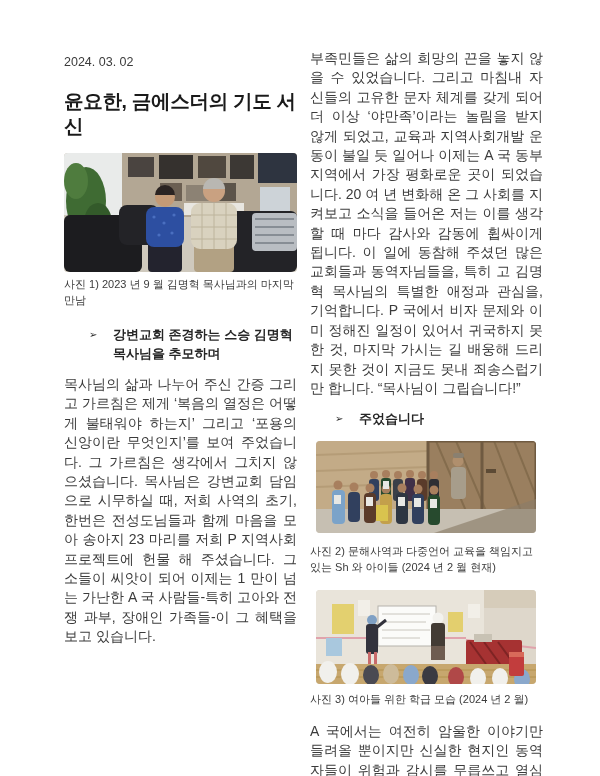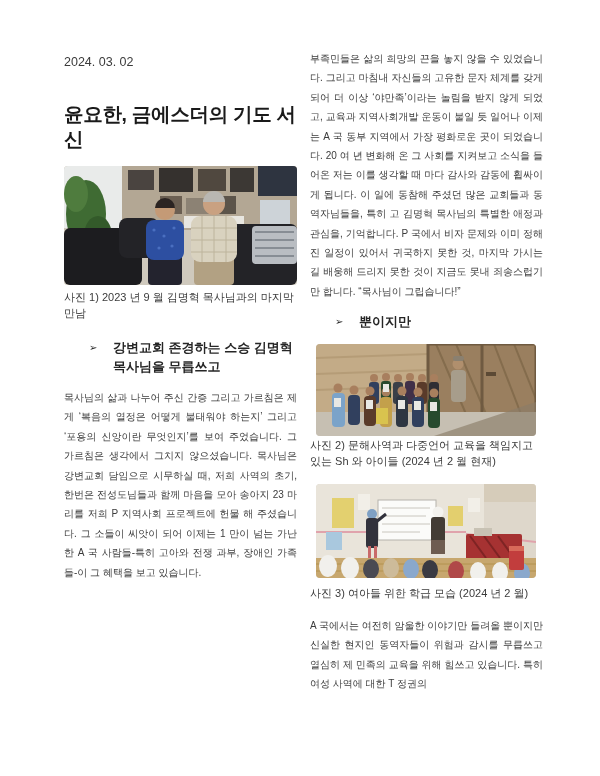--- a/index.html
+++ b/index.html
@@ -7,38 +7,38 @@
     position:relative; width:600px; height:776px; background:#ffffff;
     overflow:hidden;
     font-family:"Liberation Sans","DejaVu Sans",sans-serif;
     color:#3b3b3b;
   }
   .col { position:absolute; }
   .col-left  { left:64px;  top:54px; width:233px; }
   .col-right { left:310px; top:49px; width:233px; }
 
   .date-line { font-size:12.5px; line-height:16px; color:#3b3b3b; }
-  .doc-title { margin-top:32px; font-size:19.5px; line-height:25px; font-weight:700; color:#1a1a1a; letter-spacing:-0.3px; }
+  .doc-title { margin-top:19px; font-size:19.5px; line-height:25px; font-weight:700; color:#1a1a1a; letter-spacing:-0.3px; }
 
   .photo { display:block; border-radius:4px; overflow:hidden; background:#d8d3c8; }
   .photo svg { display:block; width:100%; height:100%; }
   .photo-1 { margin-top:14px; width:233px; height:119px; }
   .photo-sm { margin-left:6px; width:220px; }
   .photo-2 { margin-top:13px; height:92px; }
   .photo-3 { margin-top:15px; height:94px; }
 
   .caption { margin-top:5px; font-size:11px; line-height:15.5px; color:#3b3b3b; }
-  .cap-2 { margin-top:2px; }
+  .cap-2 { margin-top:11px; }
   .cap-3 { margin-top:8px; }
 
   .list-head { display:flex; align-items:flex-start; margin-top:17px; font-size:13px; font-weight:700; color:#262626; line-height:19px; }
   .list-head .marker { flex:none; width:24px; margin-left:25px; font-size:10px; line-height:19px; font-weight:400; color:#2a2a2a; }
   .list-head .head-text { flex:1; }
 
-  .para { margin-top:12px; font-size:10px; line-height:19.4px; text-align:justify; color:#3b3b3b; }
+  .para { margin-top:12px; font-size:14px; line-height:19.4px; text-align:justify; color:#3b3b3b; }
   .col-right .para-top { margin-top:0; }
   .col-right .list-head { margin-top:11px; }
   .para-bottom { margin-top:14px; }
 </style>
 </head>
 <body>
 
 <div class="page">
 
   <div class="col col-left">
@@ -98,35 +98,35 @@
         <path d="M139 36a11 11 0 0 1 22 0z" fill="#b9b7b2"></path>
       </svg>
     </div>
 
     <div class="caption">사진 1)  2023 년 9 월 김명혁 목사님과의 마지막 만남</div>
 
     <div class="list-head">
       <span class="marker">➢</span>
       <span class="head-text">
         <span>강변교회 존경하는 스승 김명혁</span><br>
-        <span>목사님을 무릅쓰고</span>
+        <span>목사님을 추모하며</span>
       </span>
     </div>
 
     <div class="para">목사님의 삶과 나누어 주신 간증 그리고 가르침은 제게 ‘복음의 열정은 어떻게 불태워야 하는지’ 그리고 ‘포용의 신앙이란 무엇인지’를 보여 주었습니다. 그 가르침은 생각에서 그치지 않으셨습니다. 목사님은 강변교회 담임으로 시무하실 때, 저희 사역의 초기, 한번은 전성도님들과 함께 마음을 모아 송아지 23 마리를 저희 P 지역사회 프로젝트에 헌물 해 주셨습니다. 그 소들이 씨앗이 되어 이제는 1 만이 넘는 가난한 A 국 사람들-특히 고아와 전쟁 과부, 장애인 가족들-이 그 혜택을 보고 있습니다.</div>
 
   </div>
 
   <div class="col col-right">
 
     <div class="para para-top">부족민들은 삶의 희망의 끈을 놓지 않을 수 있었습니다. 그리고 마침내 자신들의 고유한 문자 체계를 갖게 되어 더 이상 ‘야만족’이라는 놀림을 받지 않게 되었고, 교육과 지역사회개발 운동이 불일 듯 일어나 이제는 A 국 동부 지역에서 가장 평화로운 곳이 되었습니다. 20 여 년 변화해 온 그 사회를 지켜보고 소식을 들어온 저는 이를 생각할 때 마다 감사와 감동에 휩싸이게 됩니다. 이 일에 동참해 주셨던 많은 교회들과 동역자님들을, 특히 고 김명혁 목사님의 특별한 애정과 관심을, 기억합니다. P 국에서 비자 문제와 이미 정해진 일정이 있어서 귀국하지 못한 것, 마지막 가시는 길 배웅해 드리지 못한 것이 지금도 못내 죄송스럽기만 합니다. “목사님이 그립습니다!”</div>
 
     <div class="list-head">
       <span class="marker">➢</span>
-      <span class="head-text">뿐이지만</span>
+      <span class="head-text">주었습니다</span>
     </div>
 
     <div class="photo photo-sm photo-2">
       <svg viewBox="0 0 220 92" preserveAspectRatio="none">
         <rect width="112" height="68" fill="#c3ab87"></rect>
         <g stroke="#b59c77" stroke-width="2">
           <line x1="0" y1="14" x2="112" y2="10"></line>
           <line x1="0" y1="30" x2="112" y2="26"></line>
           <line x1="0" y1="46" x2="112" y2="42"></line>
         </g>

